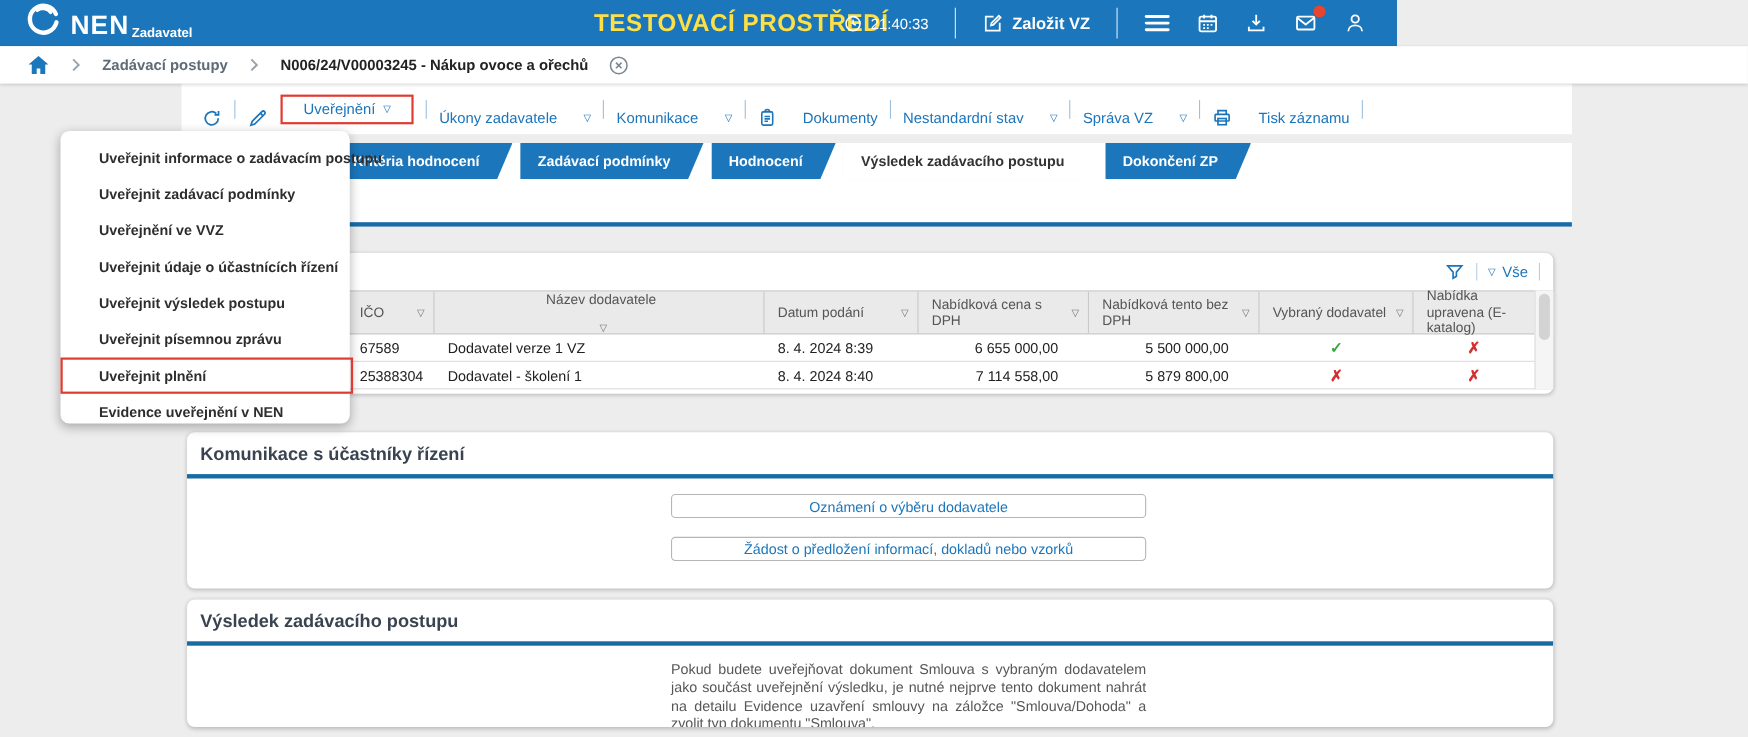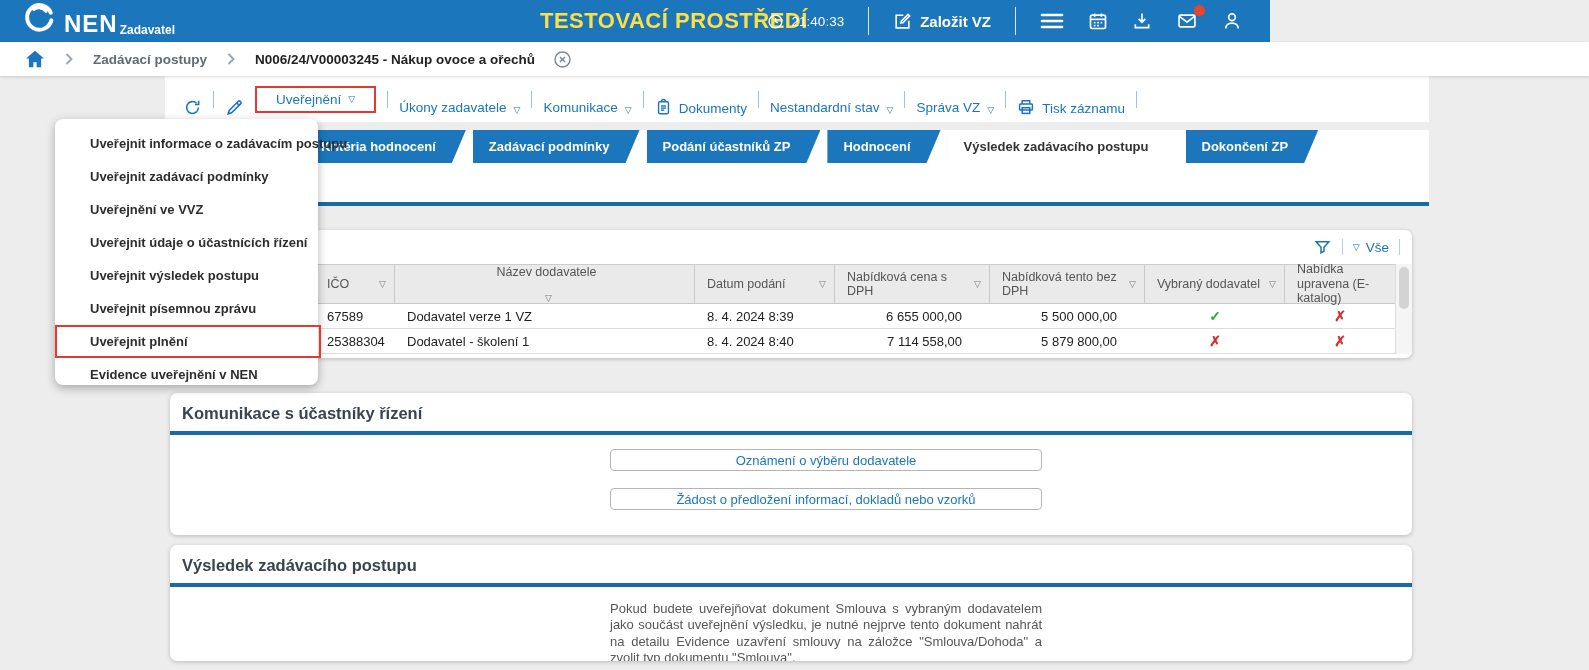--- a/index.html
+++ b/index.html
@@ -52,21 +52,21 @@
   .bc-chev { margin:0 6px; }
   .bc-close { margin-left:4px; color:#777; cursor:pointer; }
 
   
   .toolbar-band {
     position:absolute; left:165px; top:76px; width:1264px; height:46px;
     background:#fff; display:flex; align-items:center; padding-left:18px;
   }
   .toolbar { display:flex; align-items:center; gap:11px; color:#1b75bb; font-size:13.5px; }
   .tool-sep { width:1px; height:17px; background:#9dc0dc; }
-  .tool-item { display:flex; align-items:flex-end; gap:7px; cursor:pointer; white-space:nowrap;margin-top:16px; }
+  .tool-item { display:flex; align-items:center; gap:24px; cursor:pointer; white-space:nowrap;margin-top:16px; }
   .tool-caret { font-size:9px; color:#1b75bb; }
   .red-box {
     border:2px solid #e03b30; padding:4px 19px; display:flex; align-items:center; gap:7px;
     cursor:pointer;
   }
 
   
   .tabs-band {
     position:absolute; left:165px; top:130px; width:1264px; height:76px;
     background:#fff; border-bottom:4px solid #186ba5;
@@ -325,21 +325,20 @@
       <span>Tisk záznamu</span>
     </span>
     <span class="tool-sep"></span>
   </div>
 </div>
 
 <div class="tabs-band">
   <div class="tab-strip">
     <div class="tab">Kritéria hodnocení</div>
     <div class="tab">Zadávací podmínky</div>
-    <div class="tab">Podání účastníků ZP</div>
     <div class="tab">Hodnocení</div>
     <div class="tab active">Výsledek zadávacího postupu</div>
     <div class="tab">Dokončení ZP</div>
   </div>
 </div>
 
 <div class="card table-card">
   <div class="grid-controls">
     <span>
       <svg width="19" height="18" viewBox="0 0 24 24" fill="none" stroke="#1b75bb" stroke-width="2">

